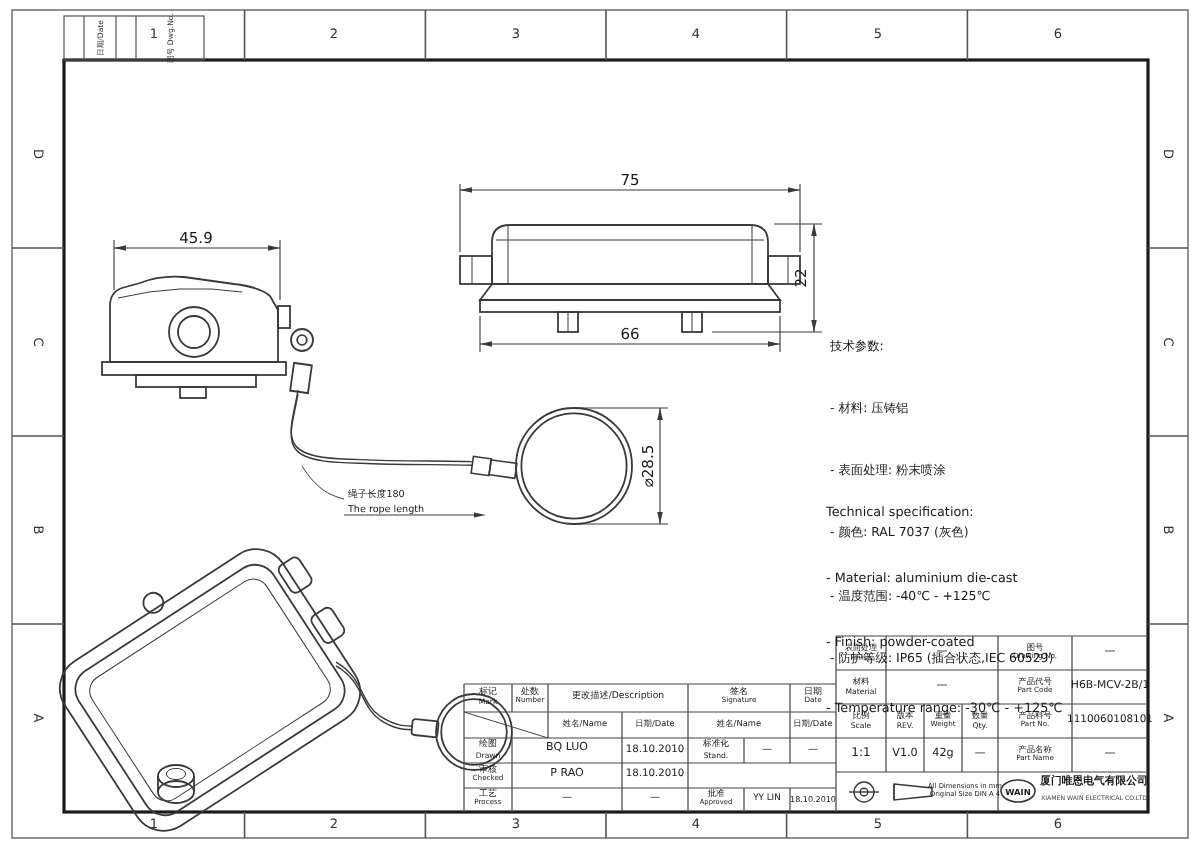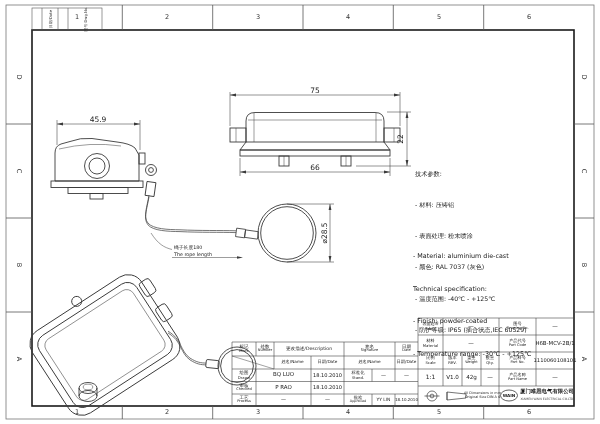--- a/index.html
+++ b/index.html
@@ -199,22 +199,22 @@
 
   <div class="tech cn" style="left:415px;top:148px">
     <div>技术参数:</div>
     <div>- 材料: 压铸铝</div>
     <div>- 表面处理: 粉末喷涂</div>
     <div>- 颜色: RAL 7037 (灰色)</div>
     <div>- 温度范围: -40℃ - +125℃</div>
     <div>- 防护等级: IP65 (插合状态,IEC 60529)</div>
   </div>
   <div class="tech en" style="left:413px;top:229px">
+    <div>Technical specification:</div>
     <div>- Material: aluminium die-cast</div>
-    <div>Technical specification:</div>
     <div>- Finish: powder-coated</div>
     <div>- Temperature range: -30℃ - +125℃</div>
     
   </div>
 
   <div class="c col" style="left:232px;top:342px;width:24px;height:14px">
     <span style="font-size:4.5px">标记</span><span style="font-size:3.8px">Mark</span></div>
   <div class="c col" style="left:256px;top:342px;width:18px;height:14px">
     <span style="font-size:4.5px">处数</span><span style="font-size:3.6px">Number</span></div>
   <div class="c" style="left:274px;top:342px;width:70px;height:14px;font-size:4.6px">更改描述/Description</div>

